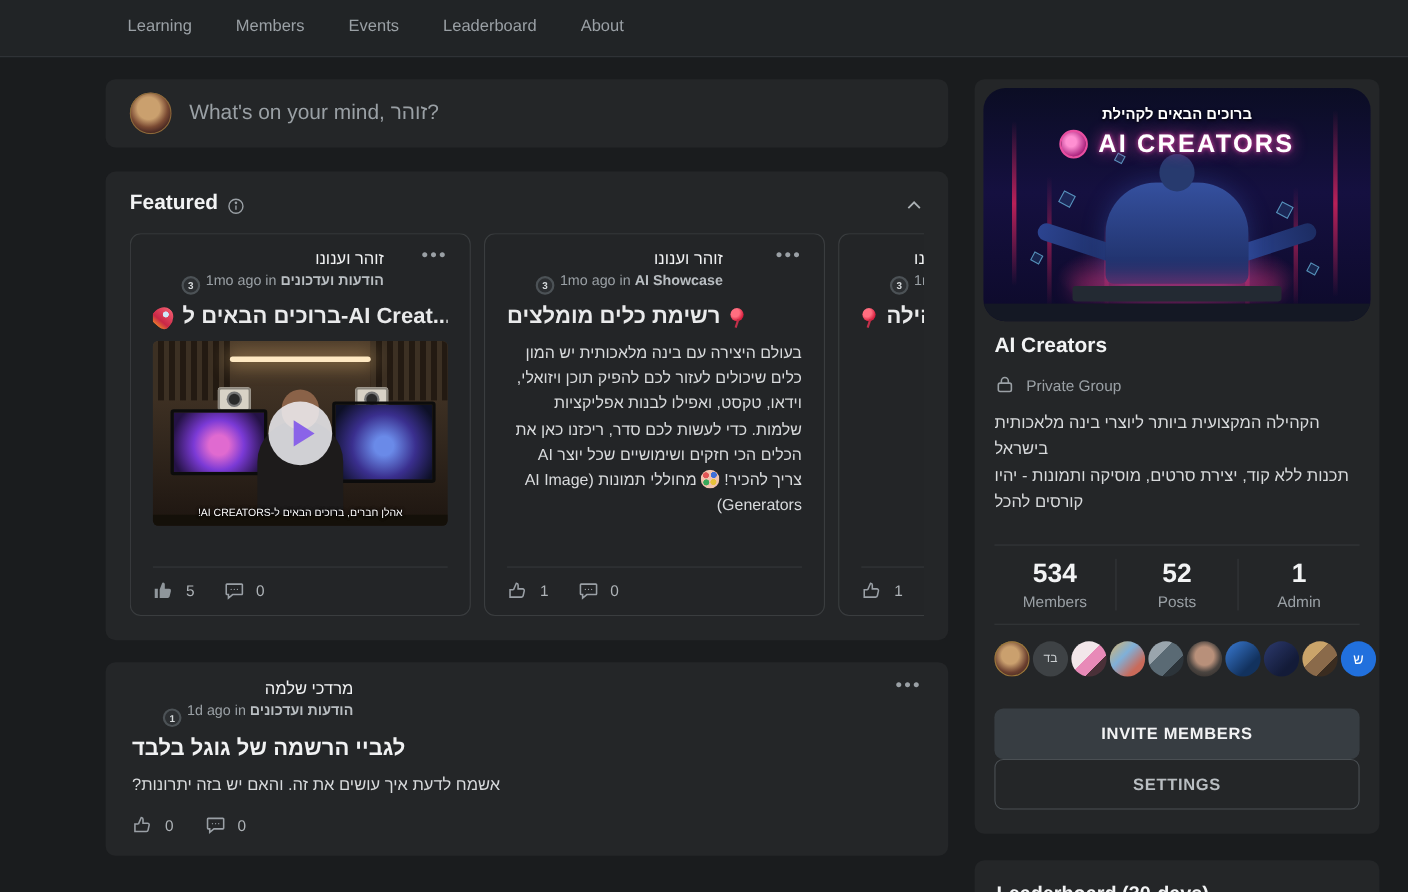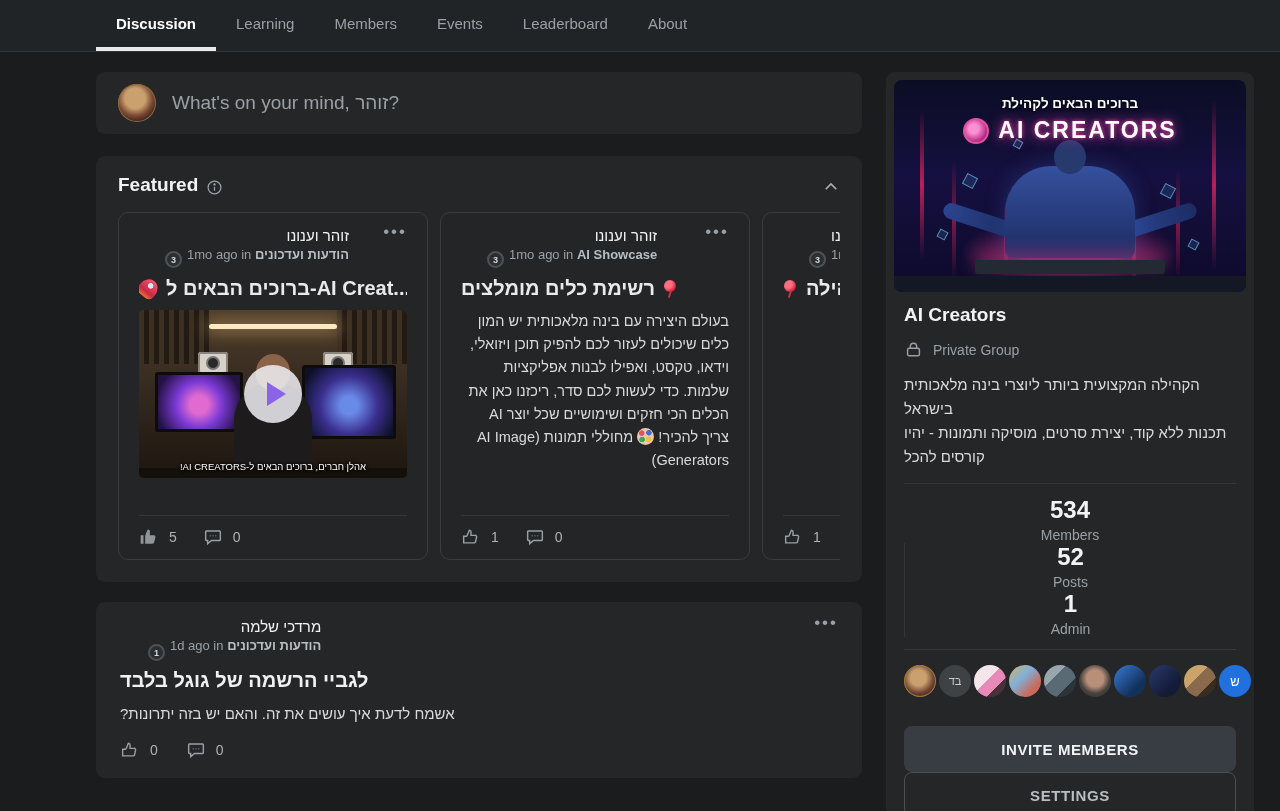--- a/index.html
+++ b/index.html
@@ -103,21 +103,21 @@
 
   
   .post { margin-top:20px; padding:16px 24px 18px; }
   .post .av-wrap, .post .av-wrap .avatar { width:40px; height:40px; }
   .post-title { margin-top:11px; font-size:20px; font-weight:bold; color:#f0f1f2; }
   .post-body { margin-top:13px; font-size:15px; color:#d8dadc; }
   .post-footer { margin-top:18px; display:flex; align-items:center; gap:28px; color:#aeb3b7; font-size:14px; }
 
   
   .scard { padding:8px; }
-  .banner { position:relative; height:212px; border-radius:8px; overflow:hidden;
+  .banner { position:relative; height:212px; border-radius:20px; overflow:hidden;
             background:linear-gradient(180deg,#0b0d24 0%,#151040 45%,#0d0a2a 100%); }
   .streak { position:absolute; width:4px; border-radius:2px;
             background:linear-gradient(180deg,transparent,#e0245e,transparent); opacity:.8; }
   .bk1{left:26px;top:30px;height:150px;} .bk2{left:58px;top:80px;height:120px;opacity:.5;}
   .bk3{right:30px;top:20px;height:170px;} .bk4{right:66px;top:90px;height:110px;opacity:.5;}
   .bk5{left:110px;top:120px;height:80px;opacity:.4;} .bk6{right:110px;top:130px;height:80px;opacity:.4;}
   .cube { position:absolute; width:12px; height:12px; border:1px solid #7fd8ff99; transform:rotate(28deg);
           background:#4ec0ff22; }
   .cb1{left:70px;top:95px;} .cb2{left:44px;top:150px;width:9px;height:9px;} .cb3{right:72px;top:105px;}
   .cb4{right:48px;top:160px;width:9px;height:9px;} .cb5{left:120px;top:60px;width:8px;height:8px;}
@@ -139,22 +139,22 @@
   .b-line1 { font-size:13.5px; font-weight:bold; color:#fff; text-shadow:0 1px 3px #000; }
   .b-logo { margin-top:6px; display:flex; align-items:center; justify-content:center; gap:9px; }
   .brain-logo { width:26px; height:26px; border-radius:50%; border:2px solid #e94fa1;
       background:radial-gradient(circle at 40% 40%, #ff8fd2 0 25%, #b12a84 70%, #3a0f33 100%); }
   .b-line2 { font-size:23px; font-weight:800; letter-spacing:2px; color:#fff; text-shadow:0 0 14px #d43fa0,0 0 4px #d43fa0; }
 
   .g-inner { padding:12px 10px 14px; }
   .g-name { font-size:19px; font-weight:bold; color:#f2f3f4; }
   .g-priv { margin-top:14px; display:flex; align-items:center; gap:10px; color:#9aa0a5; font-size:14px; }
   .g-desc { margin-top:14px; font-size:15px; line-height:1.6; color:#d8dadc; }
-  .g-stats { margin-top:14px; display:flex; border-top:1px solid #34373a; border-bottom:1px solid #34373a;
-             padding:12px 0;flex-direction:column; }
+  .g-stats { margin-top:26px; display:flex; border-top:1px solid #34373a; border-bottom:1px solid #34373a;
+             padding:12px 0; }
   .stat { flex:1; text-align:center; }
   .stat + .stat { border-left:1px solid #34373a; }
   .stat-v { font-size:24px; font-weight:bold; color:#f2f3f4; }
   .stat-l { margin-top:3px; font-size:14px; color:#9aa0a5; }
   .g-avs { display:flex; gap:3px; padding:15px 0 16px; }
   .sav { width:32px; height:32px; border-radius:50%; flex:0 0 auto; display:flex; align-items:center;
          justify-content:center; font-size:11px; color:#c9cdd0; }
   .sv1{background:radial-gradient(circle at 45% 40%,#caa06e 0 30%,#6b3f2f 60%,#241114);box-shadow:inset 0 0 0 1px #9a7a3a;}
   .sv2{background:#3e4245;}
   .sv3{background:linear-gradient(135deg,#f2e6ea 0 45%,#e88ab8 45% 70%,#4a3038 70%);}
@@ -174,21 +174,20 @@
 
   svg { display:block; }
   .rtl { direction:rtl; }
   .alignL { text-align:left; }
 </style>
 </head>
 <body>
 
 <div class="topnav">
   <div class="tabs">
-    <div class="tab active">Discussion</div>
     <div class="tab">Learning</div>
     <div class="tab">Members</div>
     <div class="tab">Events</div>
     <div class="tab">Leaderboard</div>
     <div class="tab">About</div>
   </div>
 </div>
 
 <div class="main">
 

